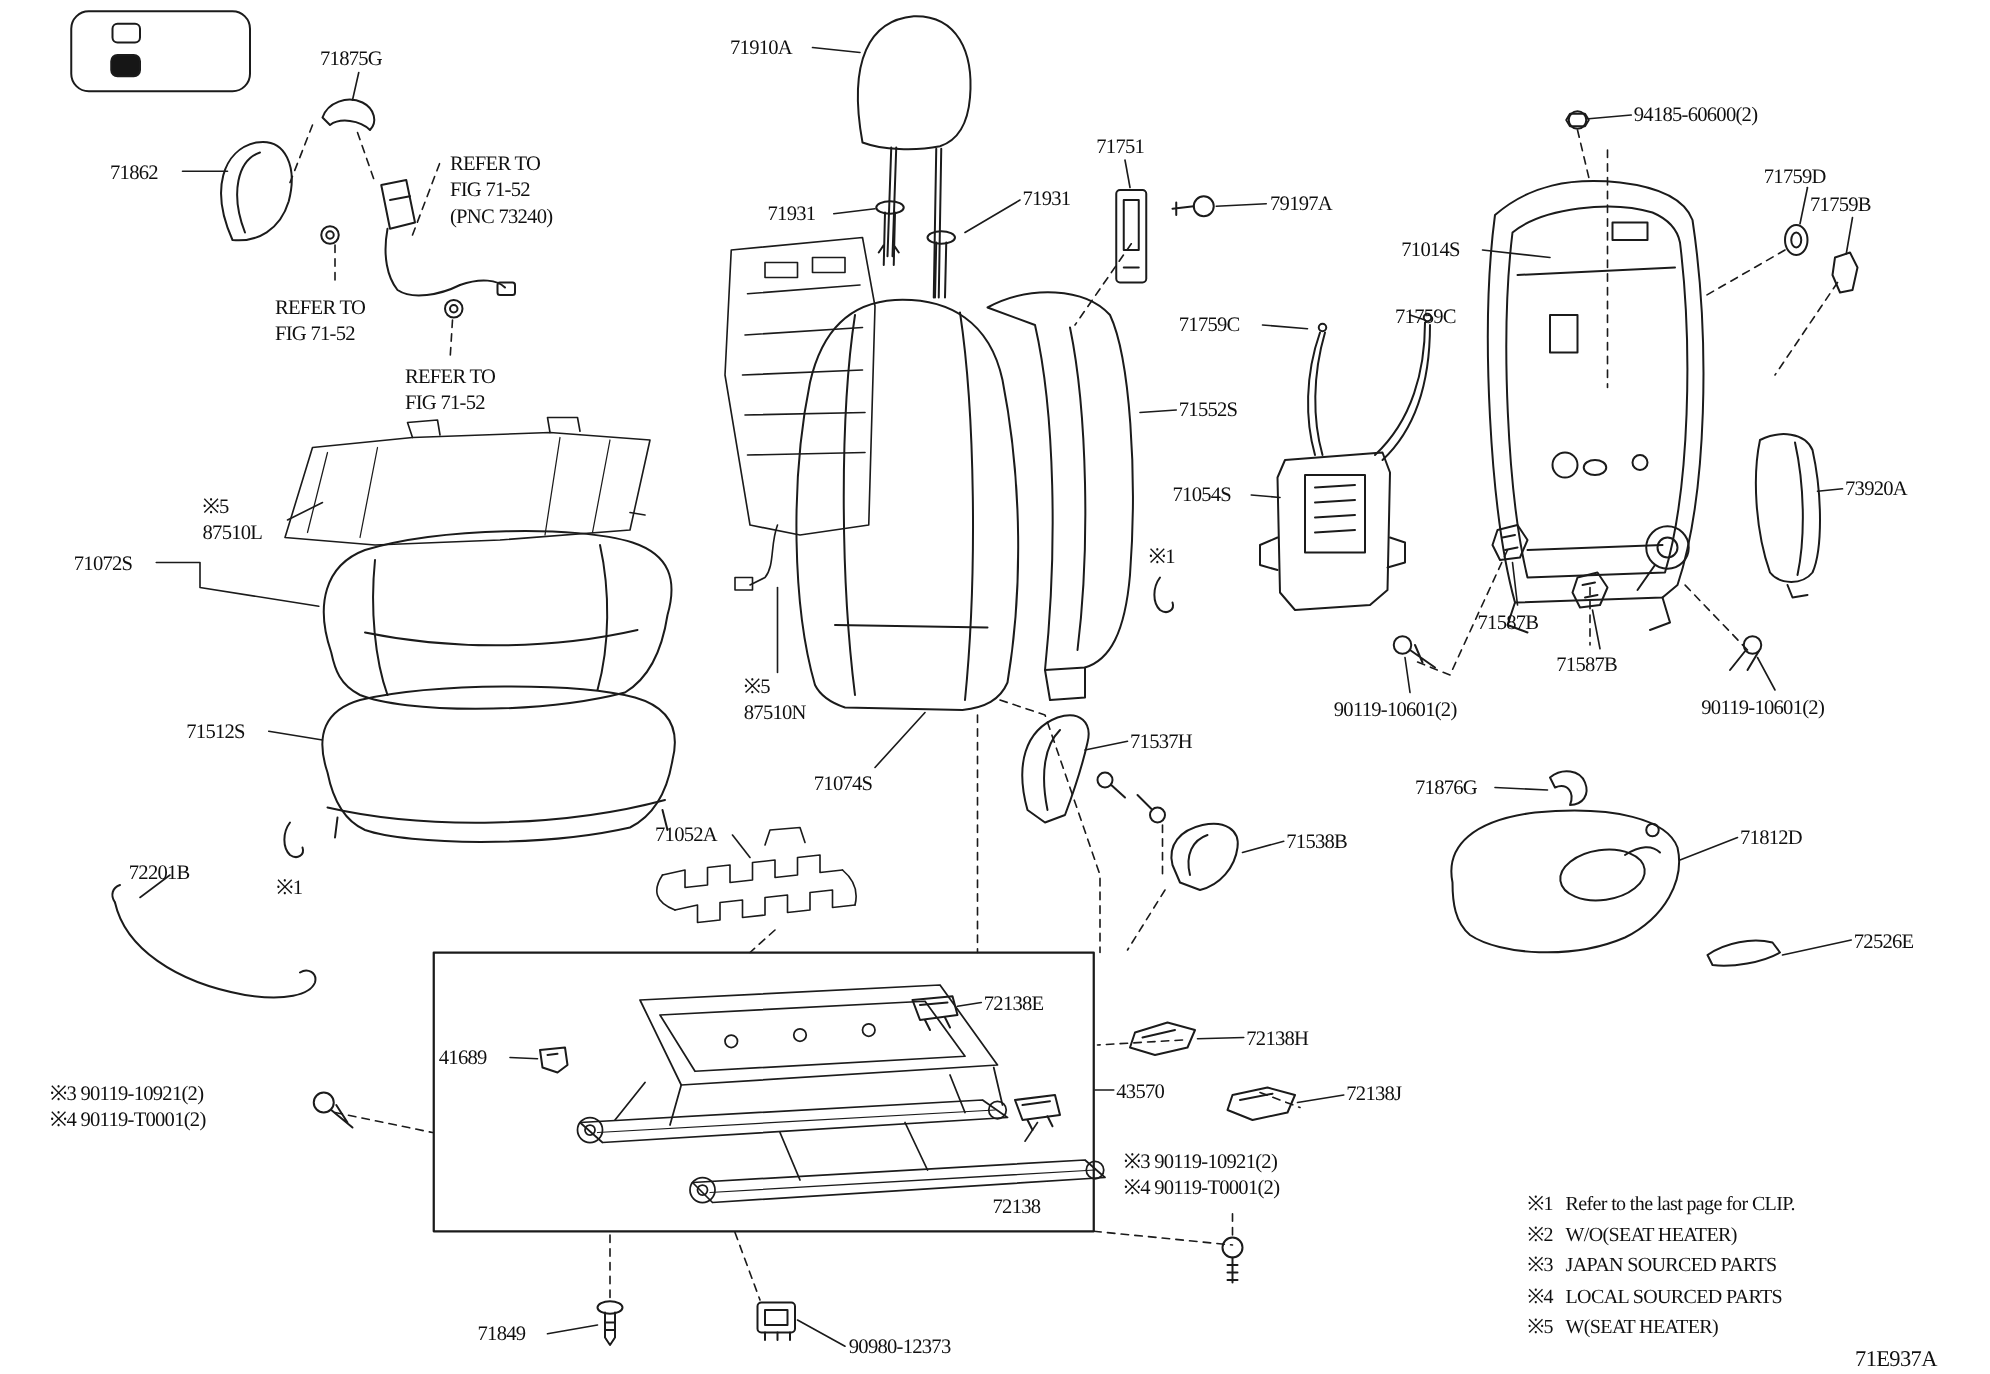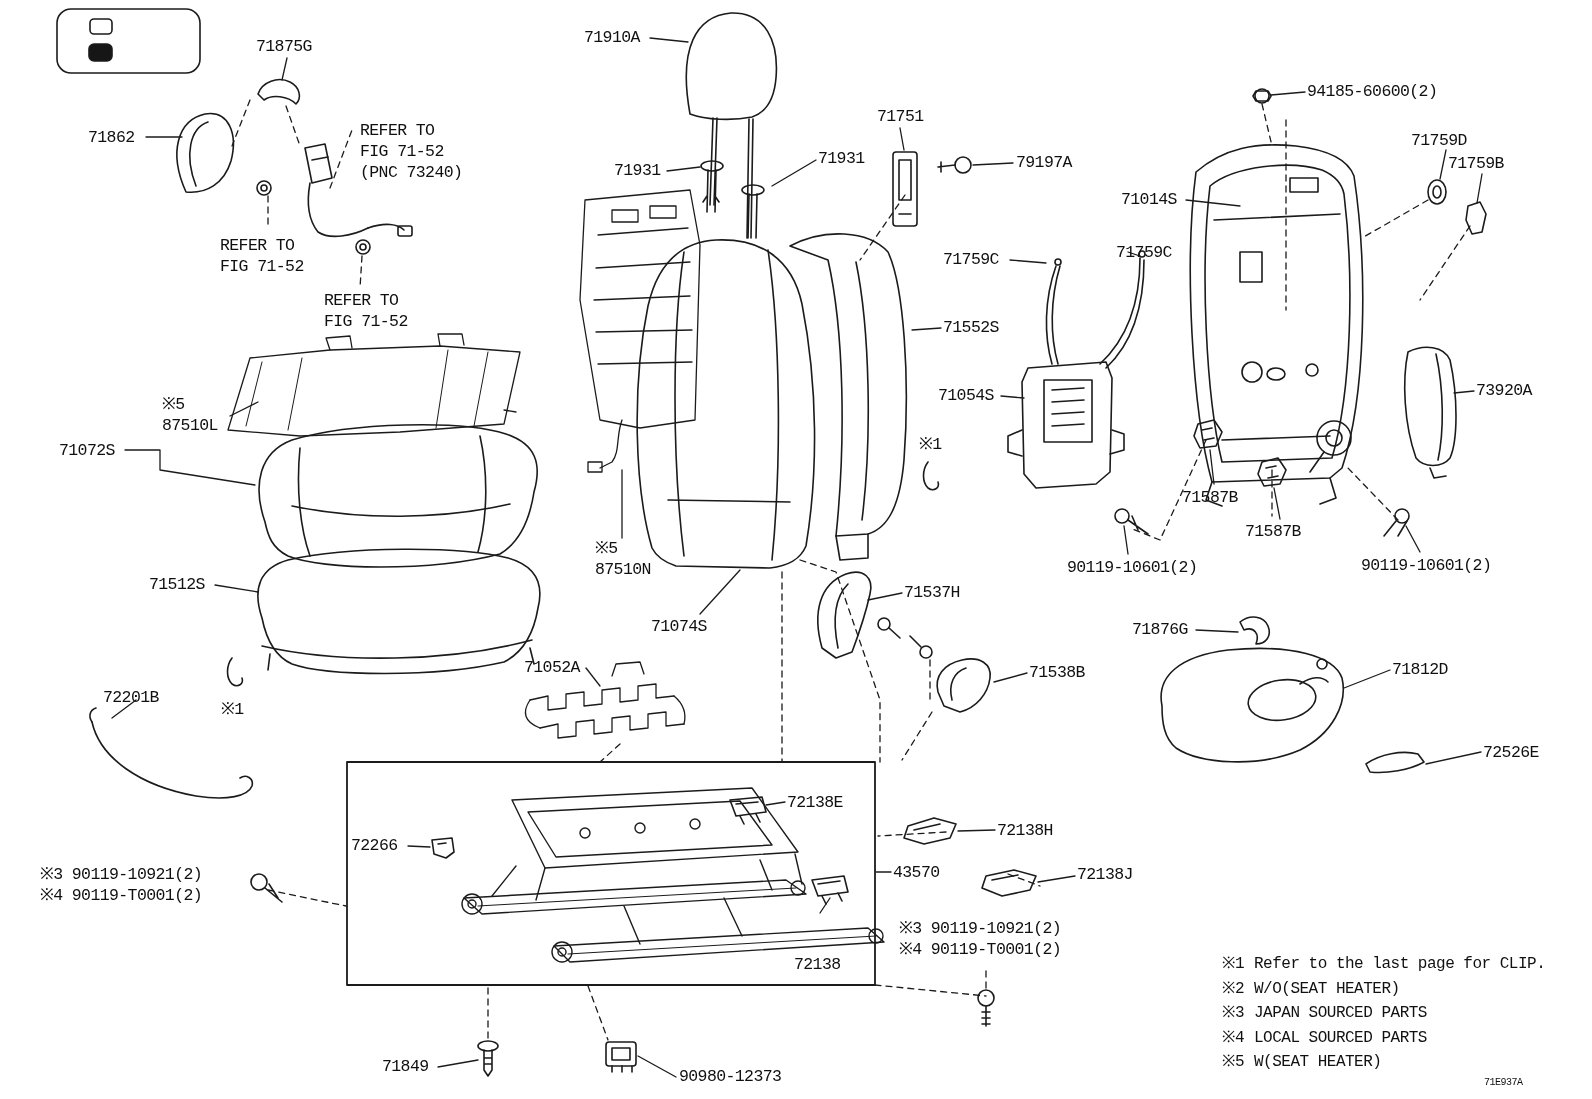--- a/index.html
+++ b/index.html
@@ -1,29 +1,29 @@
 <!DOCTYPE html>
 <html><head>
 <meta charset="utf-8">
 <style>
   * { margin:0; padding:0; box-sizing:border-box; }
   html,body { background:#ffffff; }
   .page {
     position:relative; width:1580px; height:1099px; background:#ffffff; overflow:hidden;
-    font-family:Liberation Mono, monospace; color:#111;
+    font-family:Liberation Serif, serif; color:#111;
   }
   .art { position:absolute; left:0; top:0; width:1592px; height:1099px; }
   .part-label {
     position:absolute; font-size:16.5px; line-height:1.28; white-space:pre-line;
     letter-spacing:-0.6px; color:#101010;
   }
   .legend { position:absolute; left:1222px; top:952px; font-size:16px; letter-spacing:-0.5px; }
   .legend-row { display:flex; line-height:24.5px; }
   .legend-marker { margin-right:10px; }
-  .figure-code { position:absolute; left:1484px; top:1077px; font-size:10px; letter-spacing:-0.5px; }
+  .figure-code { position:absolute; left:1484px; top:1077px; font-size:18px; letter-spacing:-0.5px; }
 </style>
 </head>
 <body>
 
 <div class="page">
 
   <svg class="art" width="1592" height="1099" viewBox="0 0 1592 1099" aria-hidden="true">
     <g fill="none" stroke="#1b1b1b" stroke-width="1.6" stroke-linecap="round" stroke-linejoin="round">
 
       <g>
@@ -335,21 +335,21 @@
       <div class="part-label" style="left: 1245px; top: 521px;">71587B</div>
       <div class="part-label" style="left: 1067px; top: 557px;">90119-10601(2)</div>
       <div class="part-label" style="left: 1361px; top: 555px;">90119-10601(2)</div>
       <div class="part-label" style="left: 1132px; top: 619px;">71876G</div>
       <div class="part-label" style="left: 1392px; top: 659px;">71812D</div>
       <div class="part-label" style="left: 1483px; top: 742px;">72526E</div>
       <div class="part-label" style="left: 524px; top: 657px;">71052A</div>
       <div class="part-label" style="left: 1029px; top: 662px;">71538B</div>
       <div class="part-label" style="left: 103px; top: 687px;">72201B</div>
       <div class="part-label" style="left: 221px; top: 699px;">※1</div>
-      <div class="part-label" style="left: 351px; top: 835px;">72266</div>
+      <div class="part-label" style="left: 351px; top: 835px;">41689</div>
       <div class="part-label" style="left: 787px; top: 792px;">72138E</div>
       <div class="part-label" style="left: 997px; top: 820px;">72138H</div>
       <div class="part-label" style="left: 1077px; top: 864px;">72138J</div>
       <div class="part-label" style="left: 893px; top: 862px;">43570</div>
       <div class="part-label" style="left: 794px; top: 914px; margin-top: 40px;">72138</div>
       <div class="part-label" style="left: 40px; top: 864px;">※3 90119-10921(2)
 ※4 90119-T0001(2)</div>
       <div class="part-label" style="left: 899px; top: 918px;">※3 90119-10921(2)
 ※4 90119-T0001(2)</div>
       <div class="part-label" style="left: 382px; top: 1056px;">71849</div>

